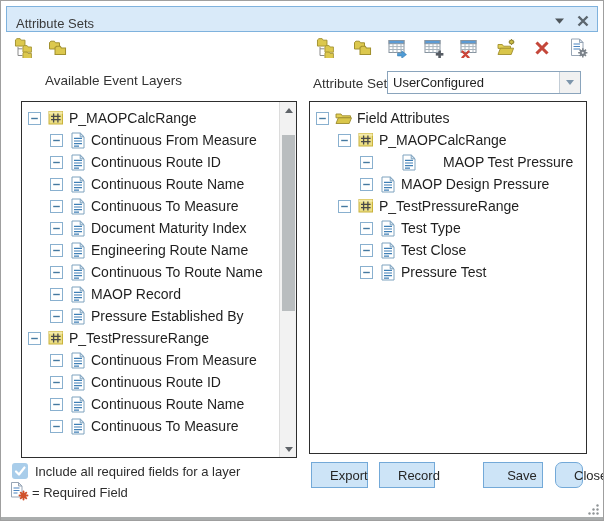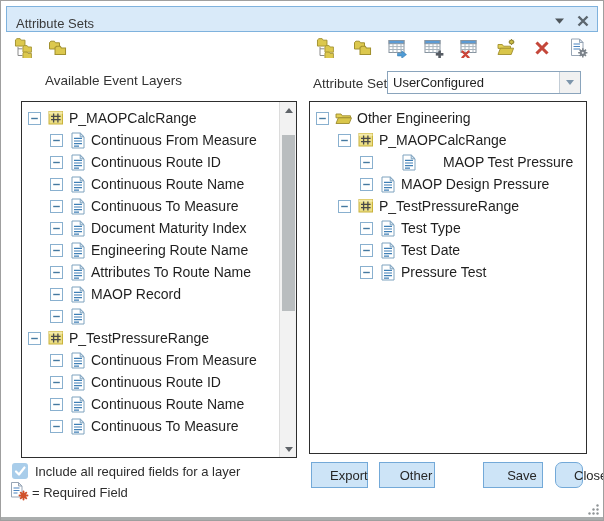--- a/index.html
+++ b/index.html
@@ -334,21 +334,21 @@
       <path d="M3.2 6.5 h6.6" stroke="#4579a0" stroke-width="1.4"></path>
     </svg>
           </span>
           <span class="node-icon">
             <svg width="14" height="17" viewBox="0 0 14 17">
       <path d="M1 1 h8.2 l3.8 3.8 v11.2 h-12 z" fill="#fff" stroke="#7fa3bf"></path>
       <path d="M9.2 1 l3.8 3.8 h-3.8 z" fill="#d6e4ef" stroke="#7fa3bf"></path>
       <path d="M3 6.3 h8 M3 9 h8 M3 11.7 h8 M3 14.2 h5" stroke="#3f7fb5" stroke-width="1.2"></path>
     </svg>
           </span>
-          <span class="tree-label">Attributes To Route Name</span>
+          <span class="tree-label">Continuous To Route Name</span>
         </div>
         <div class="tree-row" style="padding-left: 28px;">
           <span class="expander">
             <svg width="13" height="13" viewBox="0 0 13 13">
       <rect x="0.5" y="0.5" width="12" height="12" fill="#fff" stroke="#89b0cf"></rect>
       <path d="M3.2 6.5 h6.6" stroke="#4579a0" stroke-width="1.4"></path>
     </svg>
           </span>
           <span class="node-icon">
             <svg width="14" height="17" viewBox="0 0 14 17">
@@ -366,20 +366,21 @@
       <path d="M3.2 6.5 h6.6" stroke="#4579a0" stroke-width="1.4"></path>
     </svg>
           </span>
           <span class="node-icon">
             <svg width="14" height="17" viewBox="0 0 14 17">
       <path d="M1 1 h8.2 l3.8 3.8 v11.2 h-12 z" fill="#fff" stroke="#7fa3bf"></path>
       <path d="M9.2 1 l3.8 3.8 h-3.8 z" fill="#d6e4ef" stroke="#7fa3bf"></path>
       <path d="M3 6.3 h8 M3 9 h8 M3 11.7 h8 M3 14.2 h5" stroke="#3f7fb5" stroke-width="1.2"></path>
     </svg>
           </span>
+          <span class="tree-label">Pressure Established By</span>
         </div>
         <div class="tree-row" style="padding-left: 6px;">
           <span class="expander">
             <svg width="13" height="13" viewBox="0 0 13 13">
       <rect x="0.5" y="0.5" width="12" height="12" fill="#fff" stroke="#89b0cf"></rect>
       <path d="M3.2 6.5 h6.6" stroke="#4579a0" stroke-width="1.4"></path>
     </svg>
           </span>
           <span class="node-icon">
             <svg width="16" height="16" viewBox="0 0 16 16">
@@ -474,21 +475,21 @@
       <rect x="0.5" y="0.5" width="12" height="12" fill="#fff" stroke="#89b0cf"></rect>
       <path d="M3.2 6.5 h6.6" stroke="#4579a0" stroke-width="1.4"></path>
     </svg>
           </span>
           <span class="node-icon">
             <svg width="17" height="14" viewBox="0 0 17 14">
       <path d="M1 3 h5 l1.3 1.8 h8.2 v2 h-14.5 z" fill="#e3d054" stroke="#9c8b2e" stroke-width="0.9"></path>
       <path d="M1 12.5 l2.3-5.7 h13.2 l-2.3 5.7 z" fill="#d9c64a" stroke="#9c8b2e" stroke-width="0.9"></path>
     </svg>
           </span>
-          <span class="tree-label">Other Engineering</span>
+          <span class="tree-label">Field Attributes</span>
         </div>
         <div class="tree-row" style="padding-left: 28px;">
           <span class="expander">
             <svg width="13" height="13" viewBox="0 0 13 13">
       <rect x="0.5" y="0.5" width="12" height="12" fill="#fff" stroke="#89b0cf"></rect>
       <path d="M3.2 6.5 h6.6" stroke="#4579a0" stroke-width="1.4"></path>
     </svg>
           </span>
           <span class="node-icon">
             <svg width="16" height="16" viewBox="0 0 16 16">
@@ -570,21 +571,21 @@
       <path d="M3.2 6.5 h6.6" stroke="#4579a0" stroke-width="1.4"></path>
     </svg>
           </span>
           <span class="node-icon">
             <svg width="14" height="17" viewBox="0 0 14 17">
       <path d="M1 1 h8.2 l3.8 3.8 v11.2 h-12 z" fill="#fff" stroke="#7fa3bf"></path>
       <path d="M9.2 1 l3.8 3.8 h-3.8 z" fill="#d6e4ef" stroke="#7fa3bf"></path>
       <path d="M3 6.3 h8 M3 9 h8 M3 11.7 h8 M3 14.2 h5" stroke="#3f7fb5" stroke-width="1.2"></path>
     </svg>
           </span>
-          <span class="tree-label">Test Date</span>
+          <span class="tree-label">Test Close</span>
         </div>
         <div class="tree-row" style="padding-left: 50px; text-align: right;">
           <span class="expander">
             <svg width="13" height="13" viewBox="0 0 13 13">
       <rect x="0.5" y="0.5" width="12" height="12" fill="#fff" stroke="#89b0cf"></rect>
       <path d="M3.2 6.5 h6.6" stroke="#4579a0" stroke-width="1.4"></path>
     </svg>
           </span>
           <span class="node-icon">
             <svg width="14" height="17" viewBox="0 0 14 17">
@@ -611,21 +612,21 @@
       <path d="M8.5 1.5 l3.5 3.5 h-3.5 z" fill="#dce6f0" stroke="#97a5b5"></path>
       <path d="M3.5 7 h6 M3.5 9.5 h6 M3.5 12 h4" stroke="#4a84c0" stroke-width="1.1"></path>
       <g stroke="#d0512b" stroke-width="1.9" stroke-linecap="round">
         <path d="M13.5 10.5 v8 M9.5 14.5 h8 M10.7 11.7 l5.6 5.6 M16.3 11.7 l-5.6 5.6"></path>
       </g>
     </svg>
   </span>
   <span id="lbl-required" class="section-label">= Required Field</span>
 
   <button id="btn-export" class="btn">Export</button>
-  <button id="btn-import" class="btn">Other</button>
+  <button id="btn-import" class="btn">Record</button>
   <button id="btn-save" class="btn">Save</button>
   <button id="btn-close" class="btn">Close</button>
 
   <span class="resize-grip">
     <svg width="13" height="13" viewBox="0 0 13 13">
       <g fill="#8f9496">
         <circle cx="10.5" cy="2.5" r="1.2"></circle>
           <circle cx="6.5" cy="6.5" r="1.2"></circle>
         <circle cx="10.5" cy="6.5" r="1.2"></circle>
           <circle cx="2.5" cy="10.5" r="1.2"></circle>

